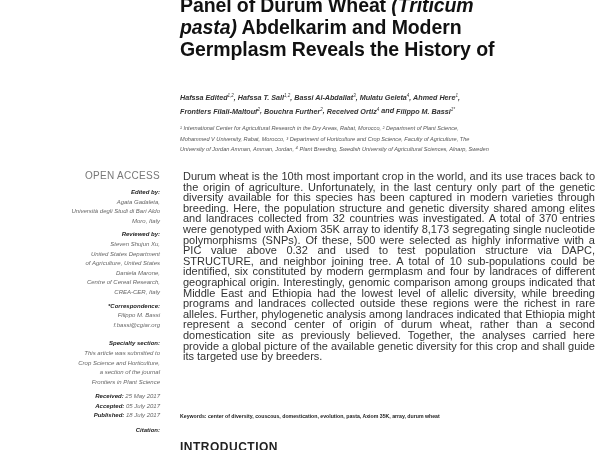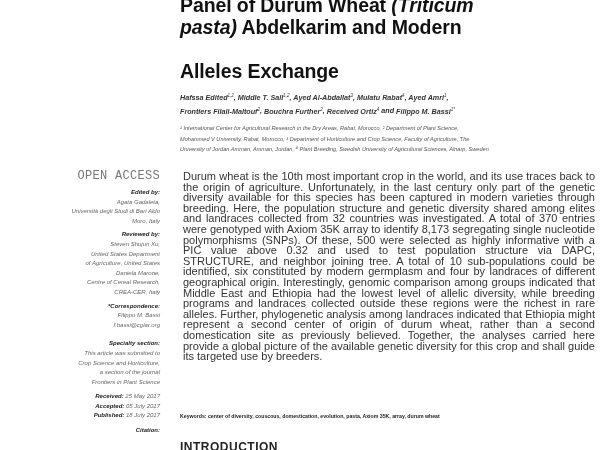--- a/index.html
+++ b/index.html
@@ -18,21 +18,21 @@
     .authors sup { font-size: 4.5px; font-weight: normal; }
     .affil {
       position: absolute; left: 180px; top: 123px; width: 415px;
       font-size: 5.6px; line-height: 10.5px; font-style: italic; color: #555;
     }
     .sidebar {
       position: absolute; left: 20px; top: 170px; width: 140px; text-align: right;
       font-size: 6px; line-height: 9.6px; color: #666; font-style: italic;
     }
     .oa {
-      font-family: Liberation Mono, monospace; font-style: normal; font-size: 12px;
+      font-family: Liberation Sans, sans-serif; font-style: normal; font-size: 10px;
       color: #777; letter-spacing: 0.3px; line-height: 12px; margin-bottom: 6px;
     }
     .sb-head { font-weight: bold; color: #222; font-style: italic; margin-top: 4px; }
     .sb-line { display: block; }
     .dates { margin-top: 5px; }
     .dates .row b { color: #222; }
     .abstract {
       position: absolute; left: 180px; top: 168px; width: 412px;
       font-size: 11px; line-height: 10.6px; color: #333; text-align: justify; margin: 3px;
     }
@@ -44,30 +44,29 @@
       position: absolute; left: 180px; top: 440px;
       font-size: 12px; font-weight: bold; color: #222; letter-spacing: 0.5px; line-height: 14px;
     }
   </style>
 </head>
 <body>
 
 <h1 class="title">
   <span>Panel of Durum Wheat </span><i>(Triticum</i><br>
   <i>pasta)</i><span> Abdelkarim and Modern</span><br>
-  <br>
-  <span>Alleles Exchange</span>
+  <span>Germplasm Reveals the History of</span><br>
 </h1>
 
 <div class="authors">
   <span><span>Hafssa Edited</span><sup>1,2</sup></span>,
-  <span><span>Middle T. Sall</span><sup>1,2</sup></span>,
-  <span><span>Ayed Al-Abdallat</span><sup>3</sup></span>,
-  <span><span>Mulatu Rabat</span><sup>4</sup></span>,
-  <span><span>Ayed Amri</span><sup>1</sup></span>,<br>
+  <span><span>Hafssa T. Sall</span><sup>1,2</sup></span>,
+  <span><span>Bassi Al-Abdallat</span><sup>3</sup></span>,
+  <span><span>Mulatu Geleta</span><sup>4</sup></span>,
+  <span><span>Ahmed Here</span><sup>1</sup></span>,<br>
   <span><span>Frontiers Filali-Maltouf</span><sup>2</sup></span>,
   <span><span>Bouchra Further</span><sup>2</sup></span>,
   <span><span>Received Ortiz</span><sup>4</sup></span><span> and </span><span><span>Filippo M. Bassi</span><sup>1*</sup></span>
 </div>
 
 <div class="affil">
   <span class="sb-line">¹ International Center for Agricultural Research in the Dry Areas, Rabat, Morocco, ² Department of Plant Science,</span>
   <span class="sb-line">Mohammed V University, Rabat, Morocco, ³ Department of Horticulture and Crop Science, Faculty of Agriculture, The</span>
   <span class="sb-line">University of Jordan Amman, Amman, Jordan, ⁴ Plant Breeding, Swedish University of Agricultural Sciences, Alnarp, Sweden</span>
 </div>

